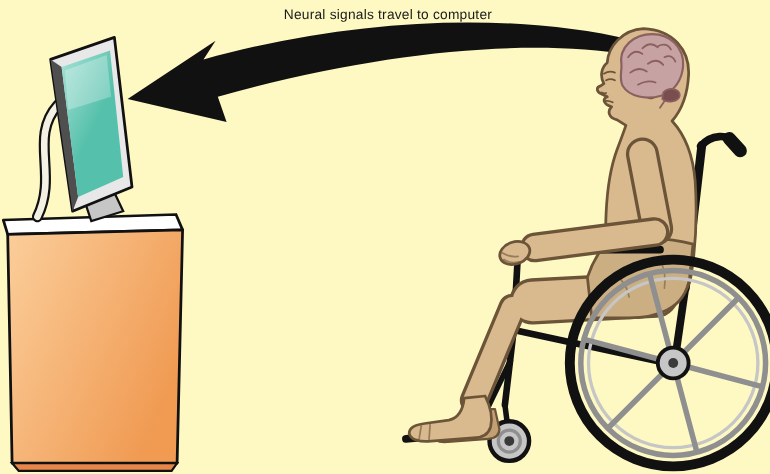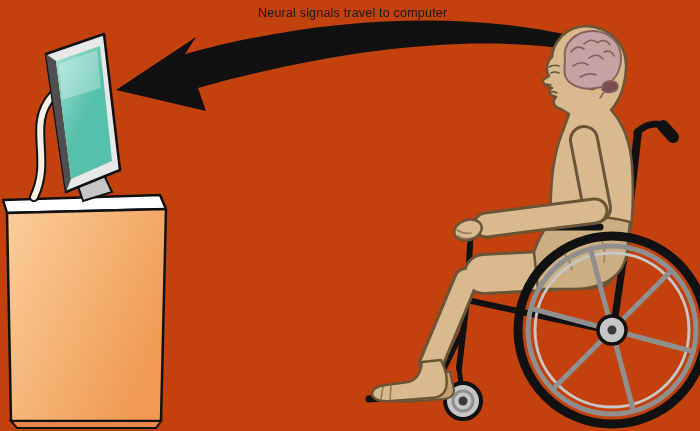--- a/index.html
+++ b/index.html
@@ -1,16 +1,16 @@
 <!DOCTYPE html>
 <html style="--ink: #111111; --surface: #FFFFFF; --skin: #D9B98E; --skinShade: #C2A074; --outline: #6B5438; --shorts: #CBAF82; --brain: #C7A2A2; --brainDark: #8A6060; --cerebellum: #7A4E4E; --deskLight: #FBCE9B; --deskDark: #F09A52; --deskSide: #E8864A; --monitorFrame: #E8E8E8; --monitorEdge: #4F4F4F; --screen: #55C0AB; --screenGlare: #A8E2D6; --stand: #F4F0E4; --metal: #8F8F8F; --metalLight: #C6C6C6;"><head>
 <meta charset="utf-8">
 <style>
   html,body{margin:0;padding:0;background:#fff;}
-  .stage{position:relative;width:700px;height:431px;background:#c2410c;overflow:hidden;
+  .stage{position:relative;width:700px;height:431px;background:#fef9c3;overflow:hidden;
          font-family:"Liberation Sans",sans-serif;}
   .caption{position:absolute;left:258px;top:6px;font-size:12.5px;color:#1a1a1a;
            white-space:nowrap;letter-spacing:.2px;}
   svg{position:absolute;left:0;top:0;}
 
   
   .ink-fill{fill:var(--ink);}
   .frame{stroke:var(--ink);fill:none;stroke-linecap:round;}
   .mframe{fill:var(--monitorFrame);stroke:var(--ink);stroke-width:2.5;stroke-linejoin:round;}
   .medge{fill:var(--monitorEdge);}

